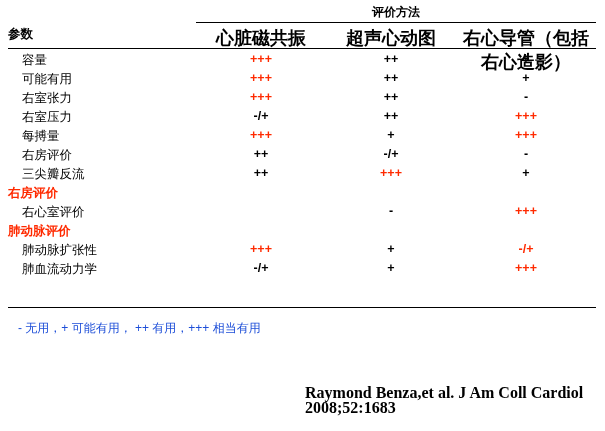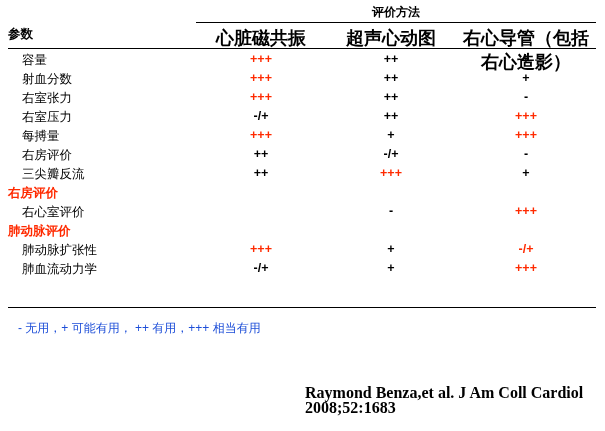--- a/index.html
+++ b/index.html
@@ -161,21 +161,21 @@
 
 
     <div class="row item">
       <div class="label">容量</div>
       <div class="cell c1 red">+++</div>
       <div class="cell c2 black">++</div>
       <div class="cell c3 black">+</div>
     </div>
 
     <div class="row item">
-      <div class="label">射血分数</div>
+      <div class="label">可能有用</div>
       <div class="cell c1 red">+++</div>
       <div class="cell c2 black">++</div>
       <div class="cell c3 black">+</div>
     </div>
 
     <div class="row item">
       <div class="label">右室张力</div>
       <div class="cell c1 red">+++</div>
       <div class="cell c2 black">++</div>
       <div class="cell c3 black">-</div>

